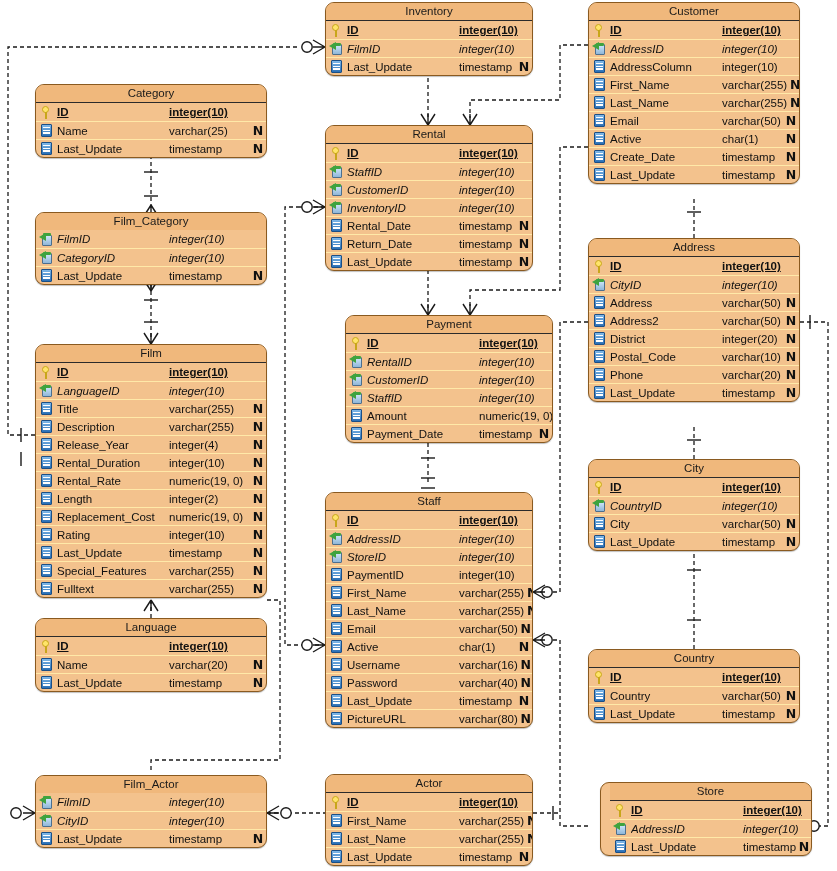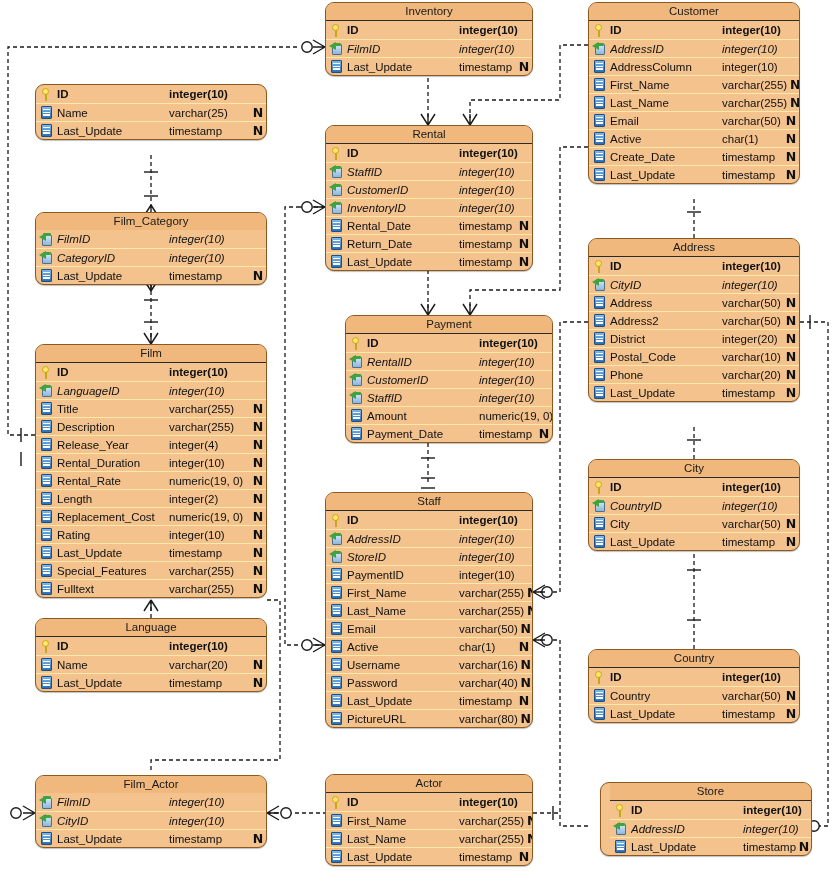--- a/index.html
+++ b/index.html
@@ -16,21 +16,21 @@
   .ent-title.pkline{border-bottom:1.4px solid #2b2b2b;}
   .rows{display:block;}
   .row{display:flex;align-items:center;height:18px;
        border-top:1px solid #ffe9a8;box-sizing:border-box;padding-left:3px;}
   .row:first-child{border-top:none;}
   .ico{width:15px;height:15px;flex:0 0 15px;position:relative;margin-right:3px;}
   .cname{flex:0 0 auto;width:112px;font-size:11.5px;color:#111;white-space:nowrap;overflow:hidden;}
   .ctype{flex:1 1 auto;font-size:11.5px;color:#111;white-space:nowrap;}
   .nn{flex:0 0 16px;text-align:center;font-size:12.5px;font-weight:bold;color:#111;
       font-family:"DejaVu Sans",sans-serif;letter-spacing:0;}
-  .pk .cname,.pk .ctype{font-weight:bold;}
+  .pk .cname,.pk .ctype{font-weight:bold;text-decoration:underline;}
   .fk .cname,.fk .ctype{font-style:italic;}
 
   
   .ico.key::before{content:"";position:absolute;left:3px;top:1px;width:7px;height:7px;
     border:1.6px solid #c8a61a;border-radius:50%;background:#ffe46a;box-sizing:border-box;}
   .ico.key::after{content:"";position:absolute;left:5.6px;top:7px;width:2.2px;height:7px;
     background:#ffd93b;border:1px solid #c8a61a;box-sizing:border-box;}
 
   
   .ico.col::before{content:"";position:absolute;left:2px;top:1px;width:11px;height:13px;
@@ -239,20 +239,21 @@
         </div>
         <div class="row ">
           <span class="ico col"></span>
           <span class="cname">Last_Update</span>
           <span class="ctype">timestamp</span>
           <span class="nn">N</span>
         </div>
       </div>
     </div>
     <div class="entity" style="left: 35px; top: 84px; width: 232px;">
+      <div class="ent-title pkline">Category</div>
       <div class="rows">
         <div class="row pk">
           <span class="ico key"></span>
           <span class="cname">ID</span>
           <span class="ctype">integer(10)</span>
           <span class="nn"></span>
         </div>
         <div class="row ">
           <span class="ico col"></span>
           <span class="cname">Name</span>

